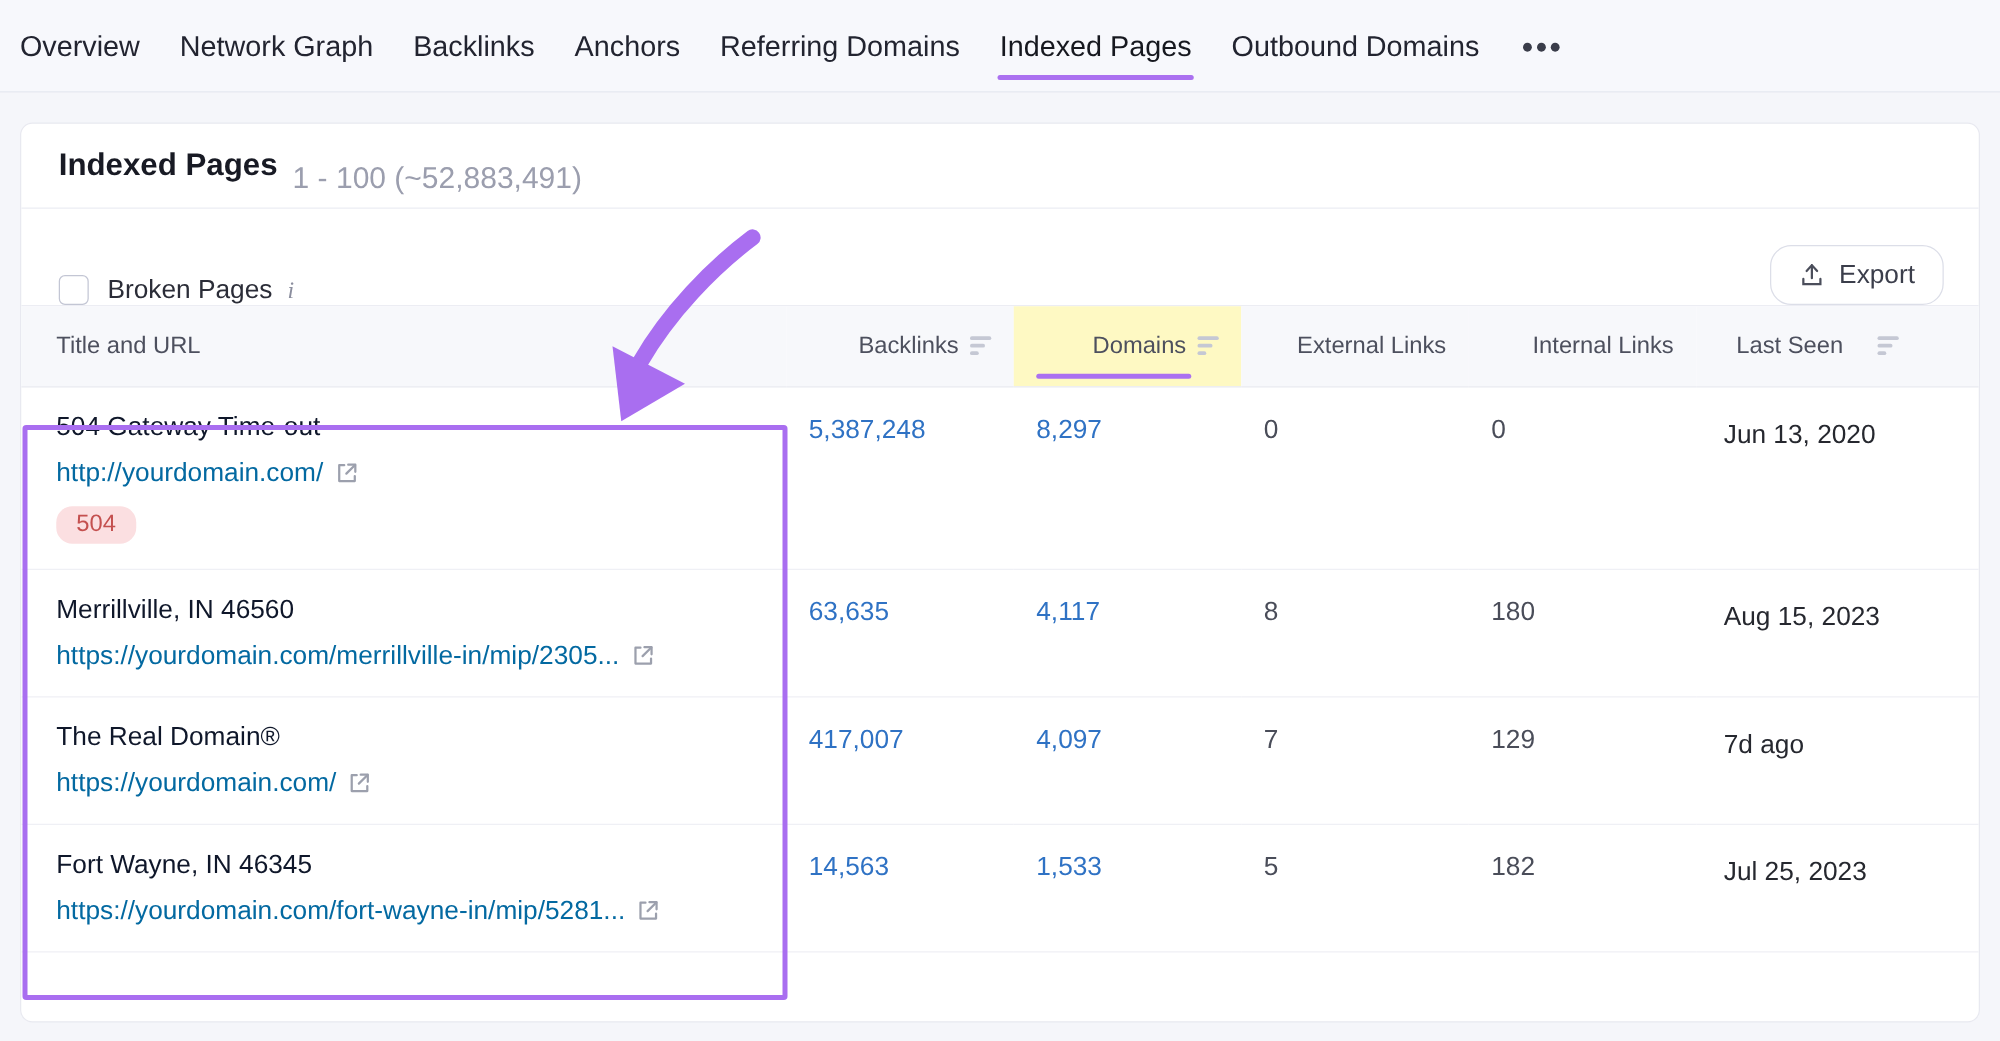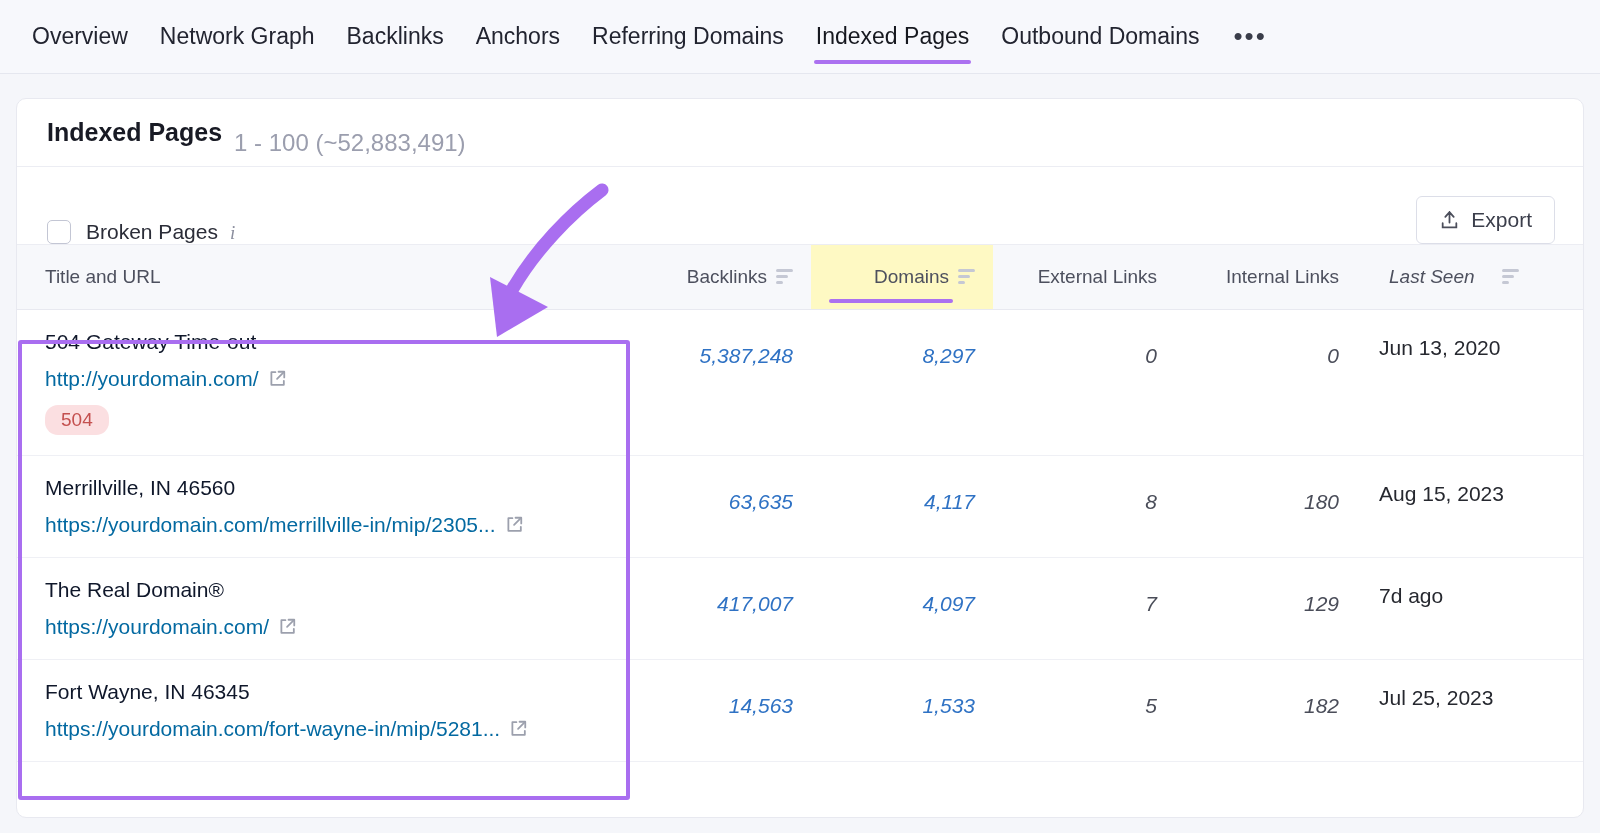--- a/index.html
+++ b/index.html
@@ -9,22 +9,21 @@
     background: #f5f6fa;
     overflow: hidden;
   }
   .page { position: relative; width: 1600px; height: 833px; }
 
   
   .tabbar {
     position: absolute; top: 0; left: 0;
     width: 1600px; height: 74px;
     background: #f7f8fc;
-    display: flex; align-items: center;
-    padding-left: 16px;
+    display: flex; 
     border-bottom: 1px solid #e5e7ef;
   }
   .tab {
     position: relative;
     font-size: 23px;
     color: #222430;
     padding: 0 16px;
     height: 74px;
     display: flex; align-items: center;
     white-space: nowrap;
@@ -80,21 +79,21 @@
   .checkbox-label { font-size: 21px; color: #2b2d38; margin-left: 15px; }
   .info-icon {
     margin-left: 12px; font-size: 19px; font-style: italic;
     color: #8b8e9e; font-family: "Liberation Serif", serif;
     cursor: pointer;
   }
   .spacer { flex: 1; }
   .export-btn {
     display: flex; align-items: center; gap: 11px;
     height: 48px; padding: 0 22px;
-    border: 1px solid #dcdee8; border-radius: 6px;
+    border: 1px solid #dcdee8; border-radius: 17px;
     background: #fff; cursor: pointer;
     font-size: 21px; color: #3b3e4b;
   }
   .export-icon { width: 21px; height: 21px; display: block; }
 
   
   table.tbl { width: 100%; border-collapse: collapse; table-layout: fixed; }
   .tbl th {
     background: #f7f8fb;
     height: 64px;
@@ -123,21 +122,21 @@
   .sort-icon span:nth-child(3) { width: 7px; margin-bottom: 0; }
 
   .tbl td {
     border-bottom: 1px solid #eff0f5;
     padding: 20px 18px;
     vertical-align: top;
     font-size: 21px;
     color: #33353f;
   }
   .tbl td.cell-title { padding-left: 28px; }
-  .tbl td.num { text-align: right; vertical-align: top; padding-top: 34px; font-style: italic; }
+  .tbl td.num { vertical-align: top; padding-top: 22px; }
   .tbl td.num.link { color: #2f72c4; }
   .tbl td.num.plain { color: #4a4d59; }
   .tbl td.date { text-align: left; color: #26282f; padding-left: 22px; padding-top: 26px; }
 
   .row-title { font-size: 21px; color: #0f172a; margin-bottom: 13px; }
   .row-url {
     font-size: 21px; color: #0369a1;
     display: inline-flex; align-items: center; gap: 9px;
     cursor: pointer; word-break: break-all;
   }
@@ -248,21 +247,21 @@
                 </span>
             </span>
           </th>
           <th class="num">
             <span>External Links</span>
           </th>
           <th class="num">
             <span>Internal Links</span>
           </th>
           <th class="col-title">
-            <span style="display:inline-flex;align-items:center;gap:27px;padding-left:4px;font-style:italic;">
+            <span style="display:inline-flex;align-items:center;gap:27px;padding-left:4px;">
               <span>Last Seen</span>
               <span class="sort-icon">
                   <span></span>
                   <span></span>
                   <span></span>
                 </span>
             </span>
           </th>
         </tr>
       </thead>

